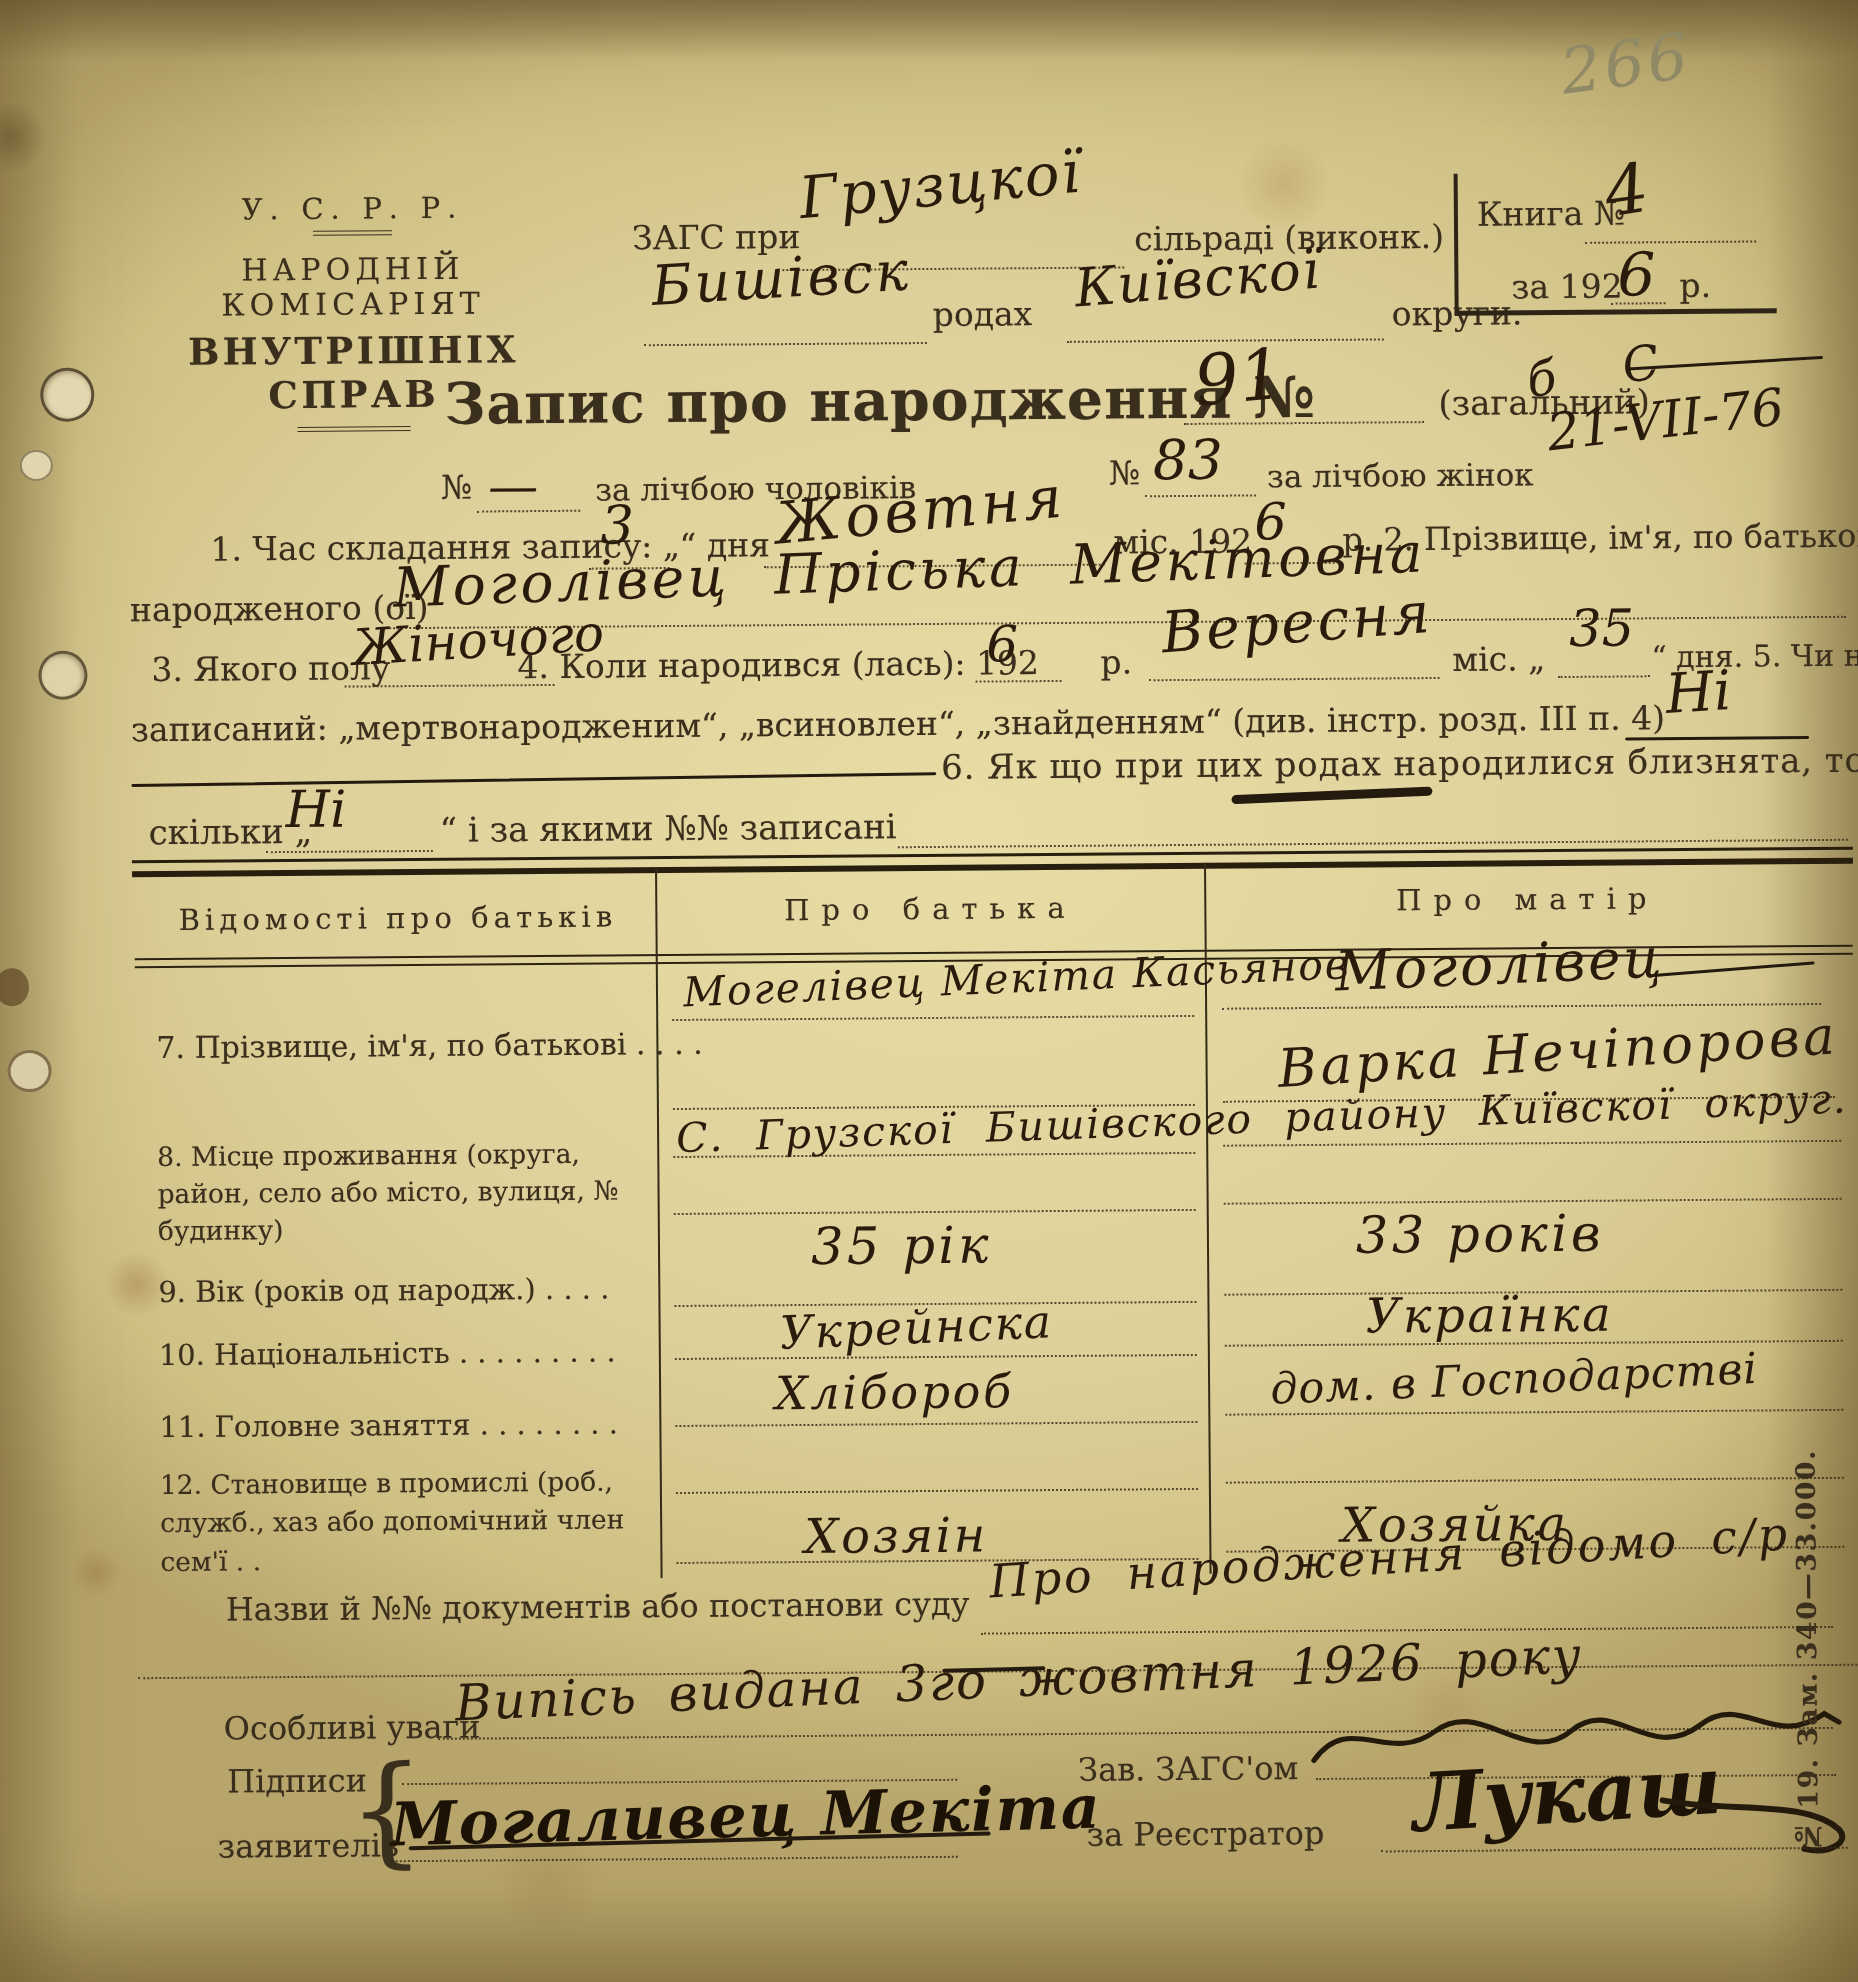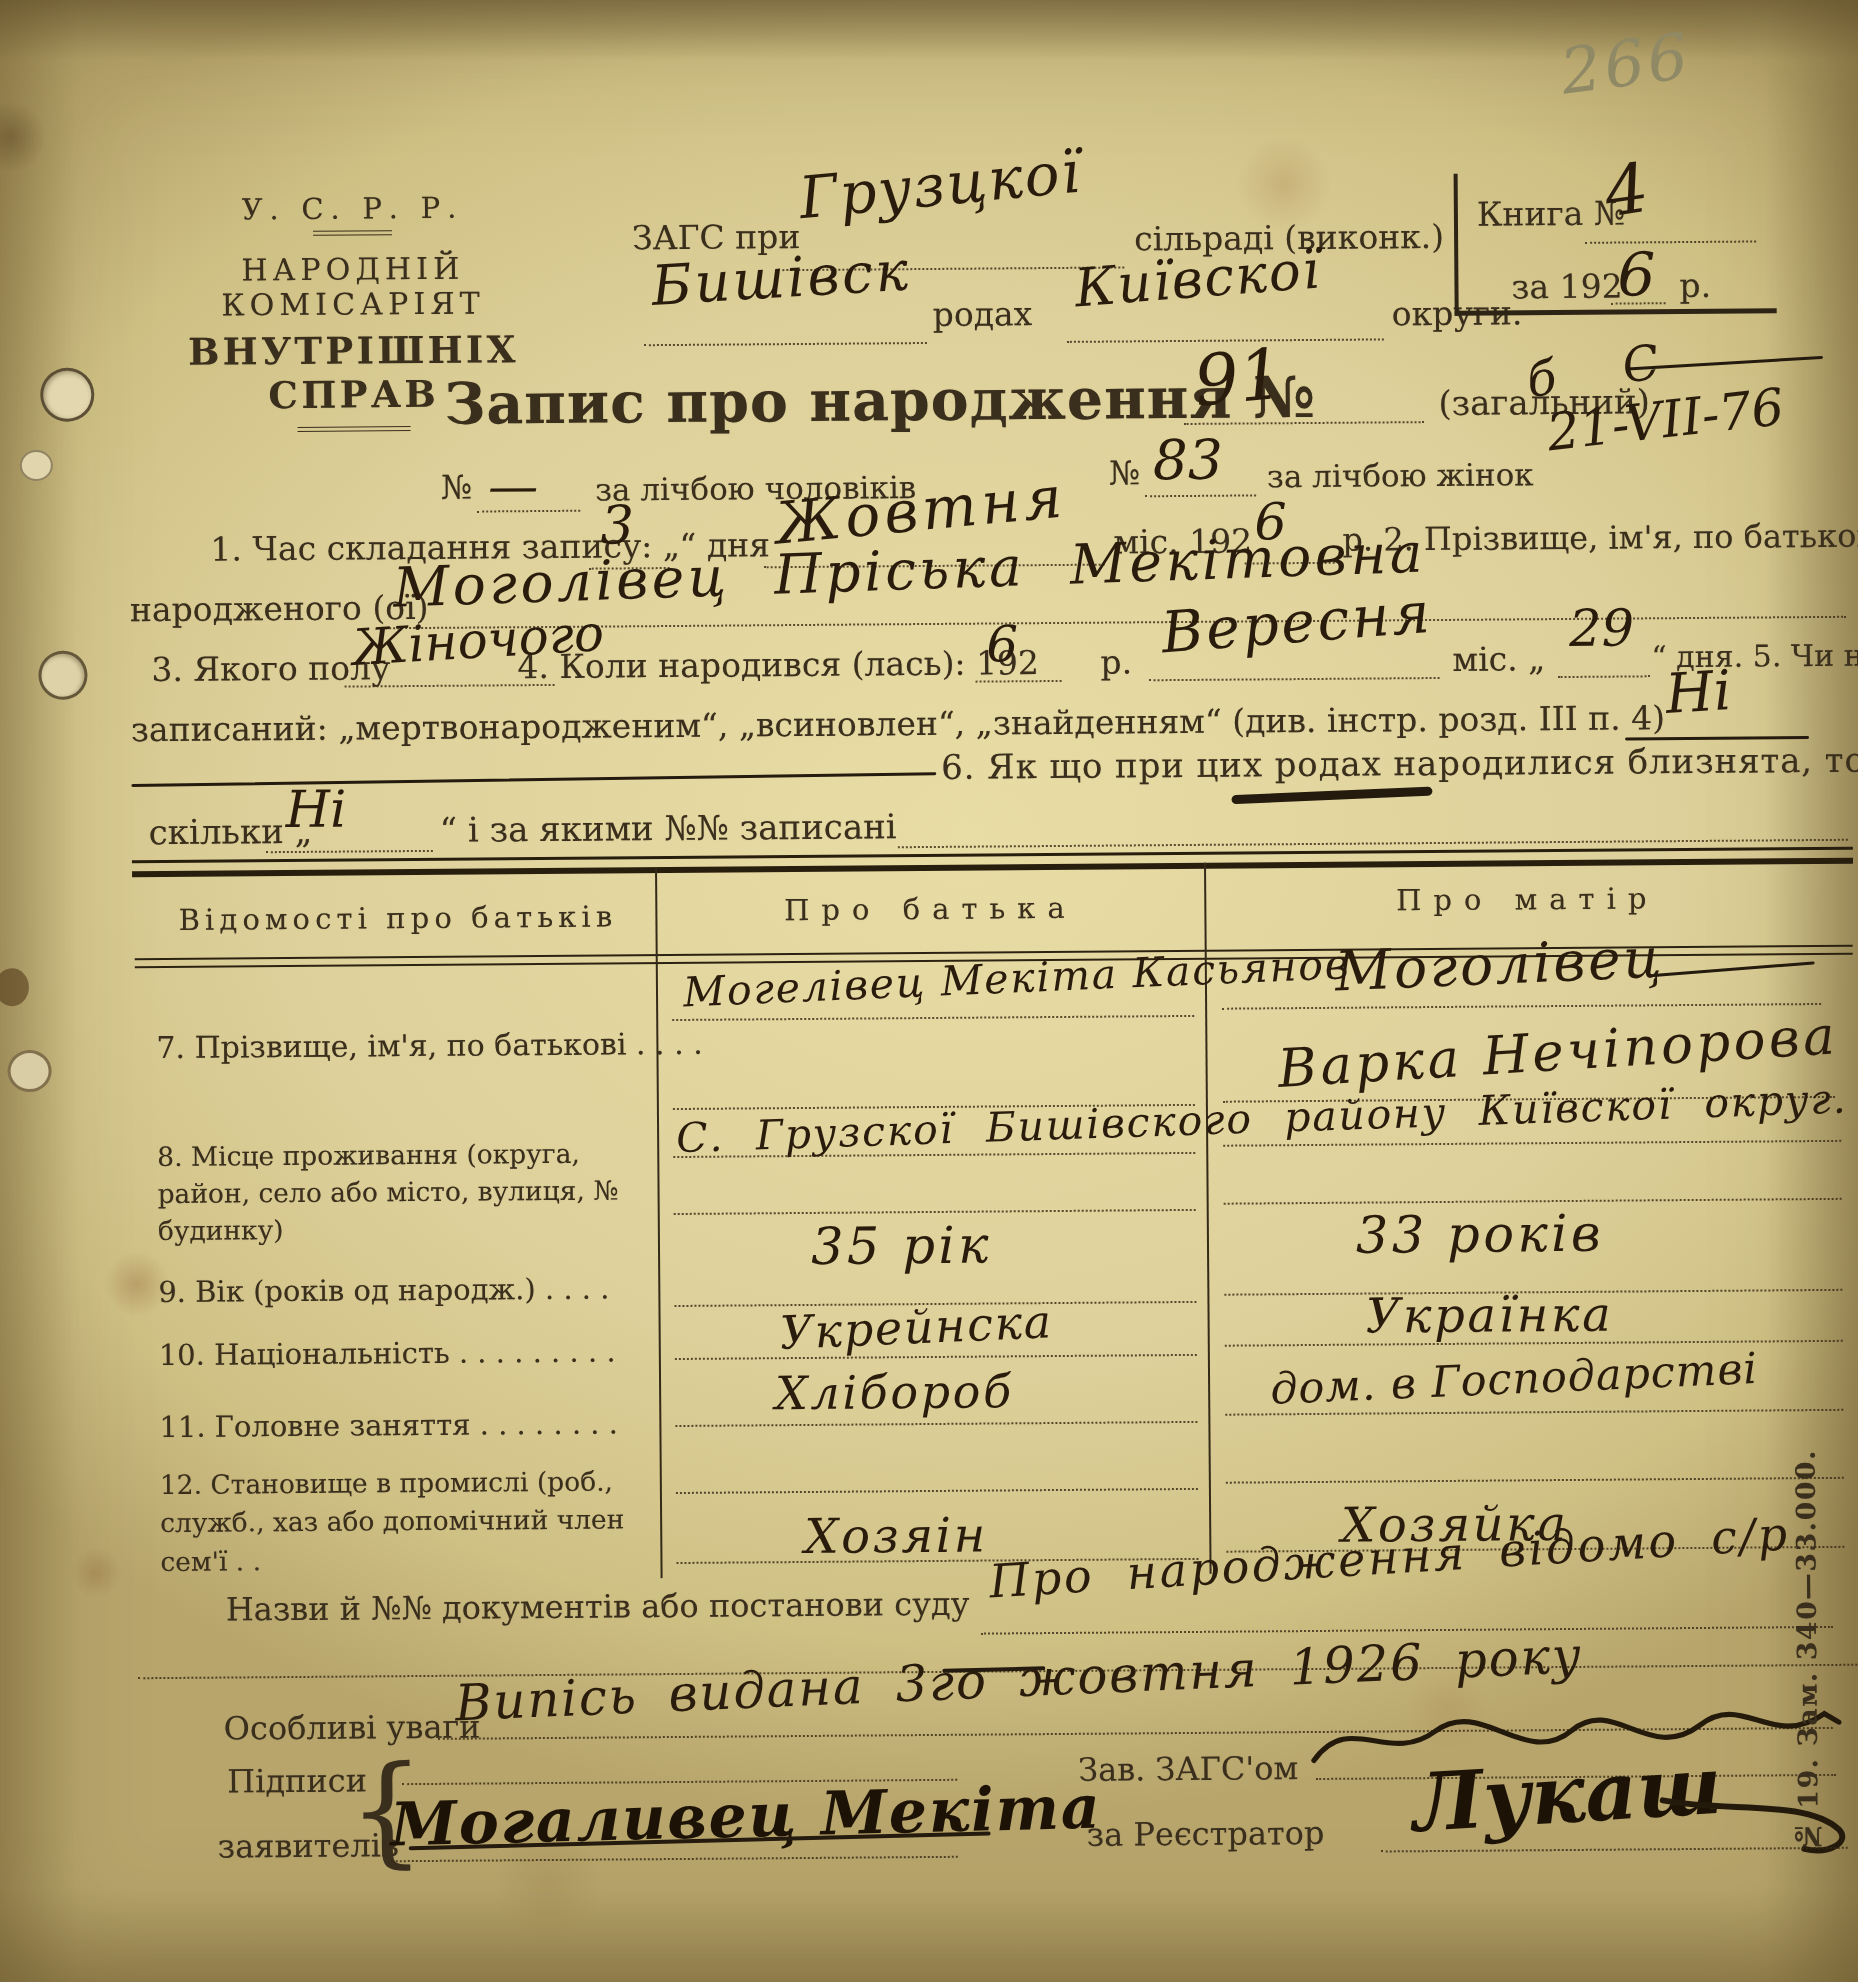--- a/index.html
+++ b/index.html
@@ -112,21 +112,21 @@
     <span class="pr" style="left:154px;top:644px;font-size:33px;">3. Якого полу</span>
     <span class="pr" style="left:520px;top:644px;font-size:33px;">4. Коли народився (лась): 192</span>
     <span class="hw" style="left:355px;top:608px;font-size:50px;transform:rotate(-3deg);z-index:2;">Жіночого</span>
     <div class="dl" style="left:347px;top:681px;width:210px;"></div>
     <span class="hw" style="left:989px;top:616px;font-size:50px;">6</span>
     <div class="dl" style="left:978px;top:681px;width:86px;"></div>
     <span class="pr" style="left:1103px;top:644px;font-size:33px;">р.</span>
     <span class="hw" style="left:1164px;top:592px;font-size:57px;transform:rotate(-4deg);letter-spacing:2.6px;">Вересня</span>
     <div class="dl" style="left:1151px;top:681px;width:291px;"></div>
     <span class="pr" style="left:1455px;top:644px;font-size:33px;">міс. „</span>
-    <span class="hw" style="left:1572px;top:604px;font-size:51px;">29</span>
+    <span class="hw" style="left:1572px;top:604px;font-size:51px;">35</span>
     <div class="dl" style="left:1560px;top:681px;width:92px;"></div>
     <span class="pr" style="left:1654px;top:645px;font-size:30px;">“ дня.  5. Чи не є</span>
 
     <span class="pr" style="left:133px;top:704px;font-size:33px;">записаний:  „мертвонародженим“,  „всиновлен“,  „знайденням“  (див. інстр. розд. ІІІ п. 4)</span>
     <span class="hw" style="left:1668px;top:666px;font-size:55px;transform:rotate(-3deg);">Ні</span>
     <div class="sol" style="left:1627px;top:743px;width:184px;height:2.6px;"></div>
 
     <div class="sol" style="left:133px;top:775px;width:805px;height:3.4px;transform:rotate(-0.4deg);"></div>
     <span class="pr" style="left:943px;top:747px;font-size:34px;letter-spacing:0.9px;">6. Як що при цих родах народилися близнята, то</span>
 

